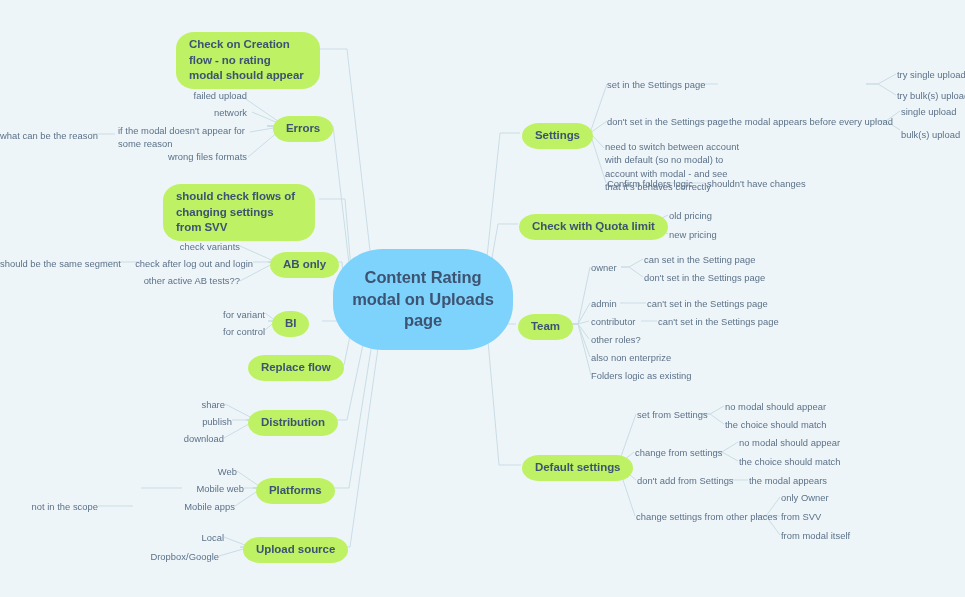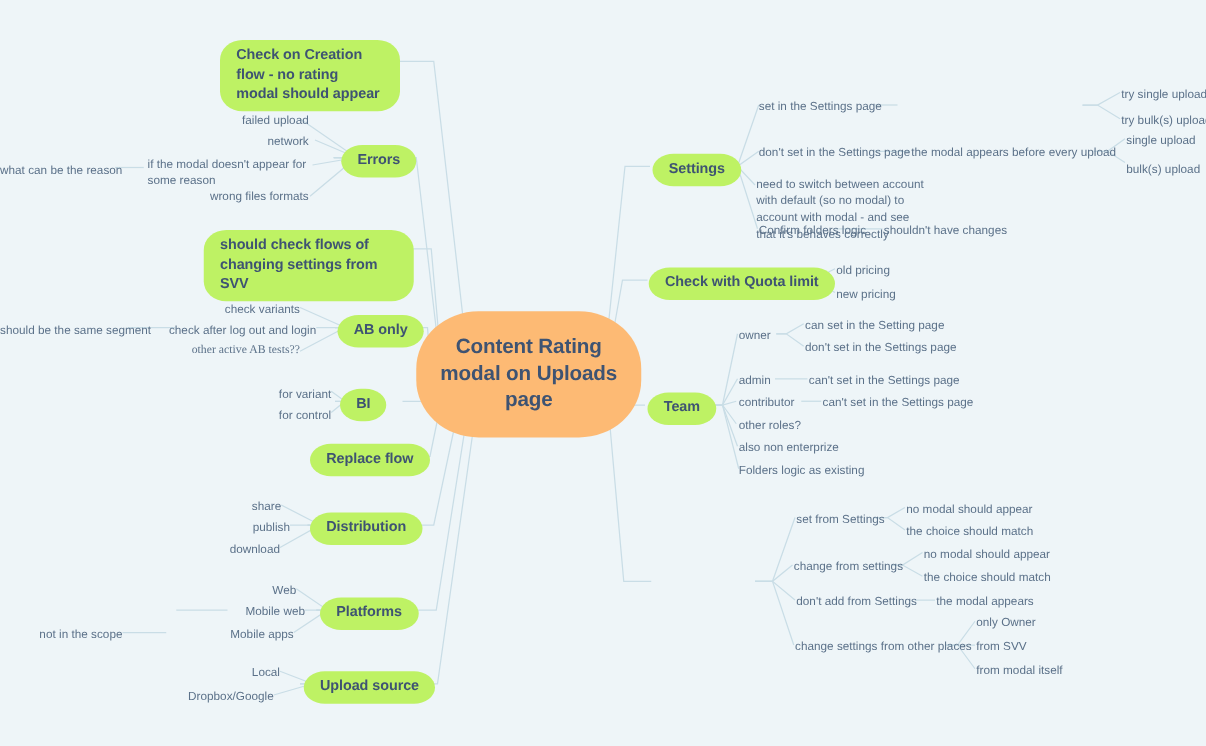--- a/index.html
+++ b/index.html
@@ -12,21 +12,21 @@
     position:relative;
   }
   #canvas{position:absolute;left:0;top:0;width:965px;height:597px;}
   svg.links{position:absolute;left:0;top:0;width:965px;height:597px;pointer-events:none;}
   svg.links path,svg.links line{stroke:#c9dde6;stroke-width:1;fill:none;}
 
   
   .center-node{
     position:absolute;
     left:333px;top:249px;width:180px;height:101px;
-    background:#fdba74;
+    background:#7dd3fc;
     border-radius:50px/46px;
     display:flex;align-items:center;justify-content:center;
     text-align:center;
     color:#3e5372;
     font-weight:bold;
     font-size:16.5px;
     line-height:1.32;
     letter-spacing:-0.1px;
     padding:0 10px;
     box-sizing:border-box;
@@ -154,26 +154,26 @@
 
   <div class="pill multi" style="left:176px;top:32px;width:144px;">Check on Creation flow - no rating modal should appear</div>
 
   <div class="pill" style="left:273px;top:116px;">Errors</div>
   <div class="leaf r" style="left:120px;top:89px;width:127px;">failed upload</div>
   <div class="leaf r" style="left:120px;top:106px;width:127px;">network</div>
   <div class="leaf wrap" style="left:118px;top:124px;width:132px;">if the modal doesn't appear for some reason</div>
   <div class="leaf r" style="left:120px;top:150px;width:127px;">wrong files formats</div>
   <div class="leaf r" style="left:0px;top:129px;width:89px;">what can be the reason</div>
 
-  <div class="pill multi" style="left:163px;top:184px;width:168px;">should check flows of changing settings from SVV</div>
+  <div class="pill multi" style="left:163px;top:184px;width:152px;">should check flows of changing settings from SVV</div>
 
   <div class="pill" style="left:270px;top:252px;">AB only</div>
   <div class="leaf r" style="left:120px;top:240px;width:120px;">check variants</div>
   <div class="leaf r" style="left:120px;top:257px;width:133px;">check after log out and login</div>
-  <div class="leaf r" style="left:120px;top:274px;width:120px;font-family:Liberation Serif, serif;">other active AB tests??</div>
+  <div class="leaf r" style="left:120px;top:274px;width:120px;">other active AB tests??</div>
   <div class="leaf r" style="left:0px;top:257px;width:100px;">should be the same segment</div>
 
   <div class="pill" style="left:272px;top:311px;">BI</div>
   <div class="leaf r" style="left:160px;top:308px;width:105px;">for variant</div>
   <div class="leaf r" style="left:160px;top:325px;width:105px;">for control</div>
 
   <div class="pill" style="left:248px;top:355px;">Replace flow</div>
 
   <div class="pill" style="left:248px;top:410px;">Distribution</div>
   <div class="leaf r" style="left:130px;top:398px;width:95px;">share</div>
@@ -211,20 +211,21 @@
   <div class="leaf" style="left:644px;top:253px;">can set in the Setting page</div>
   <div class="leaf" style="left:644px;top:271px;">don't set in the Settings page</div>
   <div class="leaf" style="left:591px;top:297px;">admin</div>
   <div class="leaf" style="left:647px;top:297px;">can't set in the Settings page</div>
   <div class="leaf" style="left:591px;top:315px;">contributor</div>
   <div class="leaf" style="left:658px;top:315px;">can't set in the Settings page</div>
   <div class="leaf" style="left:591px;top:333px;text-align:center;">other roles?</div>
   <div class="leaf" style="left:591px;top:351px;">also non enterprize</div>
   <div class="leaf" style="left:591px;top:369px;">Folders logic as existing</div>
 
+  <div class="pill" style="left:522px;top:455px;">Default settings</div>
   <div class="leaf" style="left:637px;top:408px;">set from Settings</div>
   <div class="leaf" style="left:725px;top:400px;">no modal should appear</div>
   <div class="leaf" style="left:725px;top:418px;">the choice should match</div>
   <div class="leaf" style="left:635px;top:446px;">change from settings</div>
   <div class="leaf" style="left:739px;top:436px;">no modal should appear</div>
   <div class="leaf" style="left:739px;top:455px;">the choice should match</div>
   <div class="leaf" style="left:637px;top:474px;">don't add from Settings</div>
   <div class="leaf" style="left:749px;top:474px;text-align:right;">the modal appears</div>
   <div class="leaf" style="left:636px;top:510px;">change settings from other places</div>
   <div class="leaf" style="left:781px;top:491px;">only Owner</div>

